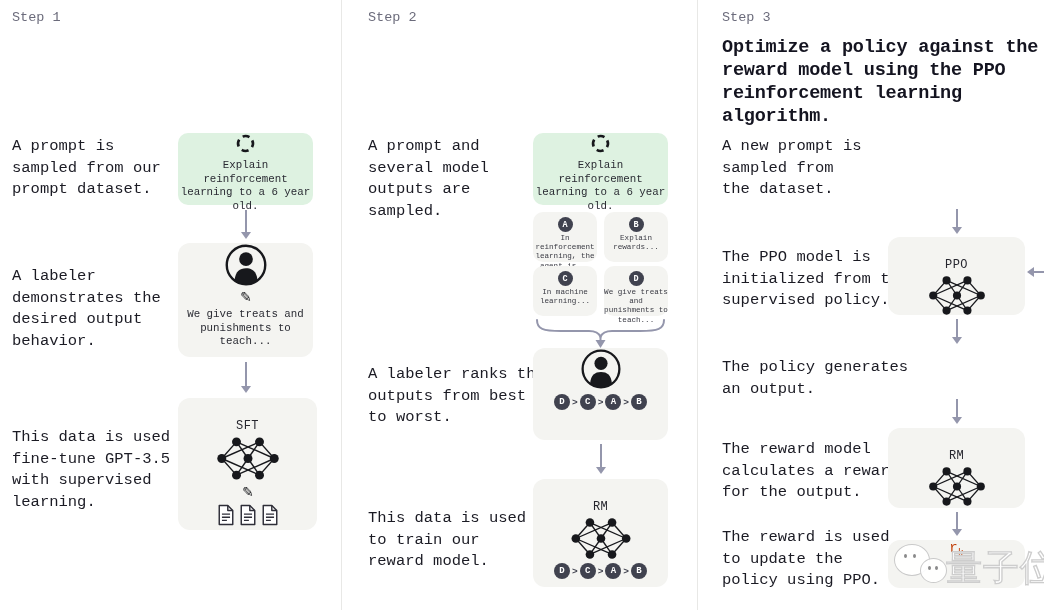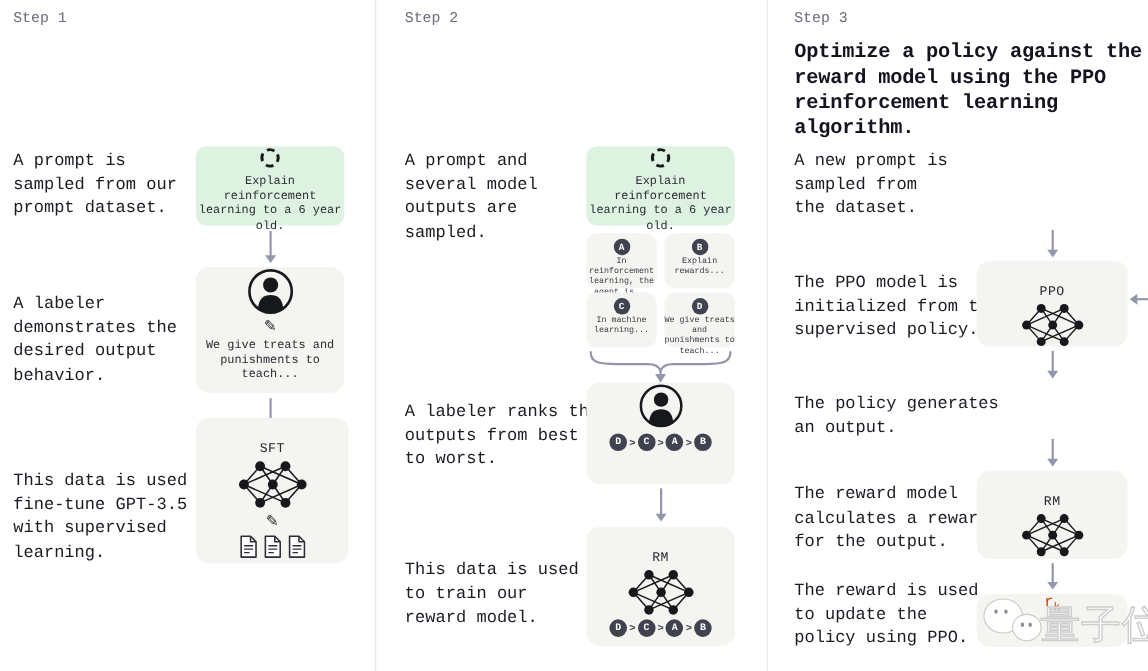--- a/index.html
+++ b/index.html
@@ -146,21 +146,21 @@
     <span class="pencil">✎</span>
     <div class="box-text">We give treats and
 punishments to teach...</div>
   </div>
 
   <div class="arrow-v" style="left:240px;top:362px;height:31px">
       <i class="line"></i>
       <i class="head"></i>
     </div>
 
-  <div class="box gray" style="left:178px;top:380px;width:139px;height:132px;gap:3px">
+  <div class="box gray" style="left:178px;top:398px;width:139px;height:132px;gap:3px">
     <div class="model-label">SFT</div>
     <span>
         <svg width="64" height="45">
           <use href="#sym-net"></use>
         </svg>
       </span>
     <span class="pencil">✎</span>
     <div class="docs">
       <svg width="18" height="22">
           <use href="#sym-doc"></use>

